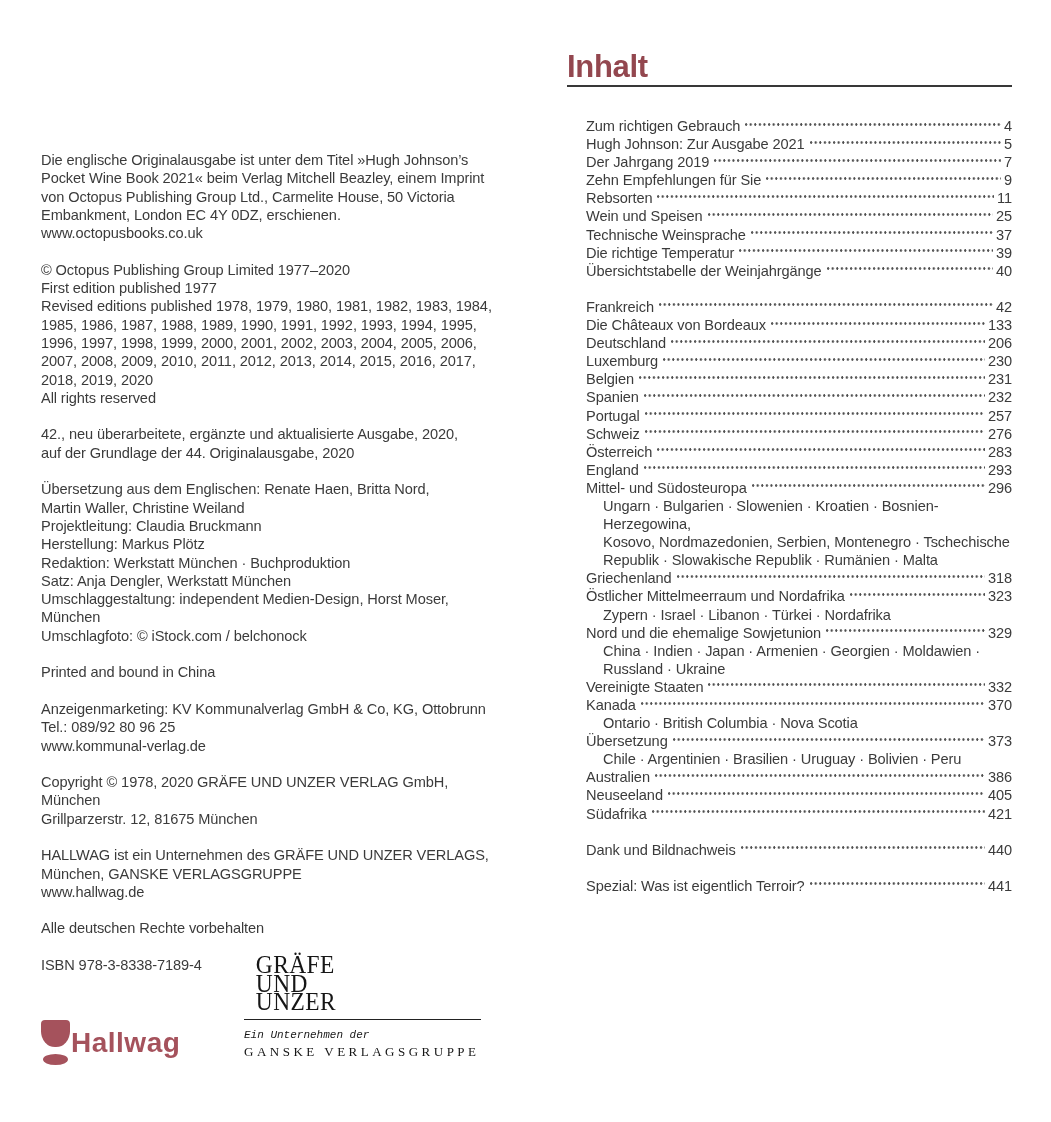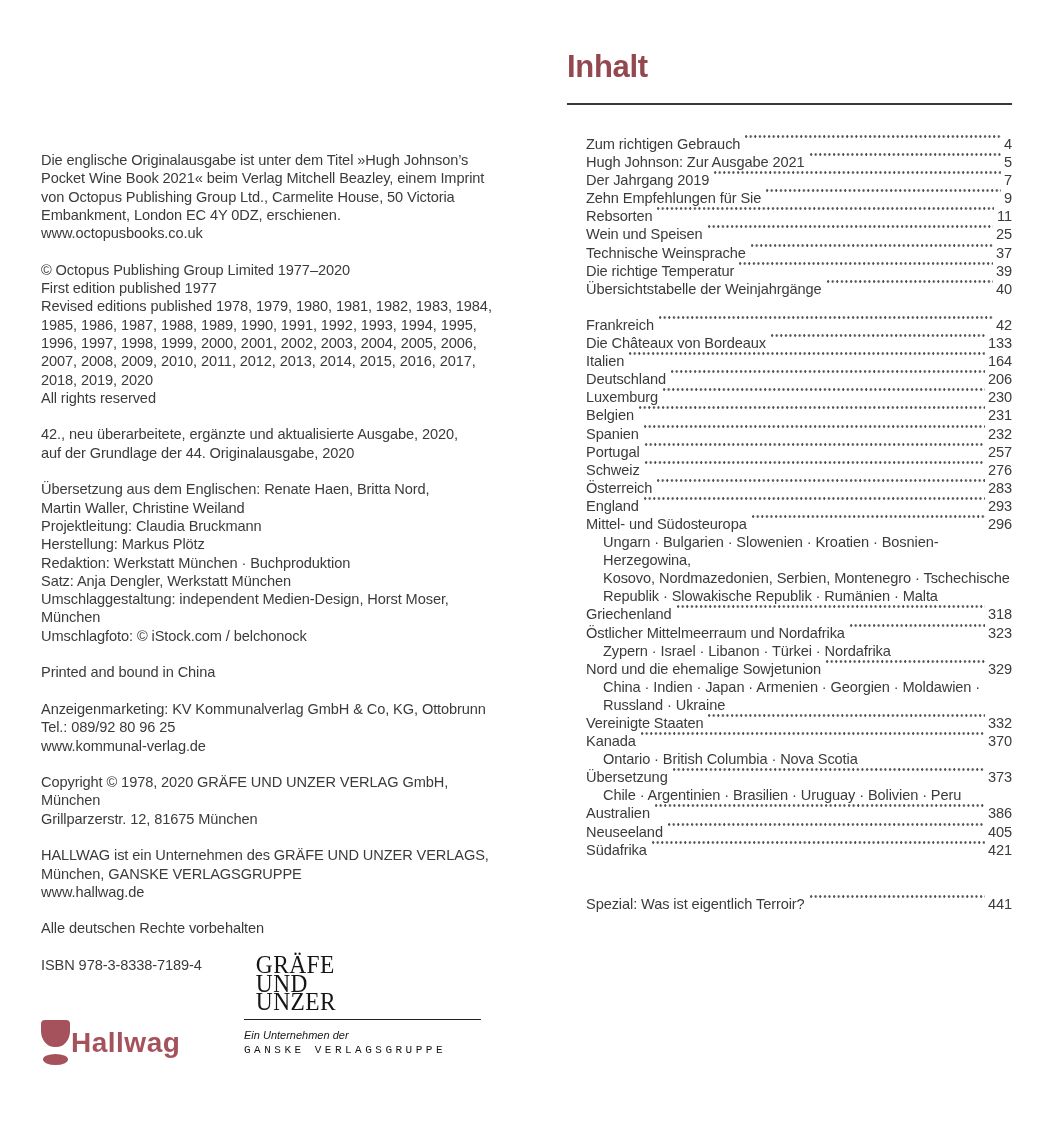--- a/index.html
+++ b/index.html
@@ -35,31 +35,31 @@
     margin-top:9px;font-size:28px;font-weight:bold;letter-spacing:0.5px;
     color:var(--logo-red);line-height:1;
   }
   .gu{position:absolute;left:244px;top:956px;width:237px;color:#161616;}
   .gu-stack{
     font-family:"Liberation Serif",serif;font-size:26px;line-height:18.5px;
     white-space:pre-line;transform:scaleX(0.9);transform-origin:center top;
     letter-spacing:0.5px;
   }
   .gu-rule{border-top:1.5px solid #222;margin:7px 0 9px 0;}
-  .gu-small{font-family:Liberation Sans, sans-serif;font-style:italic;font-size:11px;margin-bottom:3px;}
-  .gu-large{font-family:Liberation Mono, monospace;font-size:11px;letter-spacing:3.5px;white-space:nowrap;}
+  .gu-small{font-family:Liberation Mono, monospace;font-style:italic;font-size:11px;margin-bottom:3px;}
+  .gu-large{font-family:Liberation Serif, serif;font-size:13px;letter-spacing:3.5px;white-space:nowrap;}
   
   .right-page{position:absolute;left:567px;top:52px;width:445px;}
-  .toc-heading-wrap{border-bottom:2.5px solid var(--rule);padding-bottom:21px;}
+  .toc-heading-wrap{border-bottom:2.5px solid var(--rule);padding-bottom:3px;}
   .toc-heading{
     margin:0;font-size:31px;line-height:30px;font-weight:bold;
     color:var(--heading-red);letter-spacing:-0.3px;
   }
   .toc-list{margin-top:30px;padding-left:19px;font-size:14.6px;letter-spacing:-0.1px;}
-  .toc-row{display:flex;align-items:flex-start;line-height:18.1px;}
+  .toc-row{display:flex;align-items:center;line-height:18.1px;}
   .toc-label{white-space:pre;}
   .toc-leader{
     flex:1 1 auto;height:4px;margin:0 3px 3px 5px;
     background-image:radial-gradient(circle at 1.1px 1.5px, var(--dot) 1.02px, rgba(0,0,0,0) 1.35px);
     background-size:4.6px 4px;background-repeat:repeat-x;background-position:left bottom;
   }
   .toc-page{white-space:pre;}
   .row-sub,.row-gap{display:block;}
   .row-gap{height:18.1px;}
   .toc-sub{display:block;padding-left:17px;white-space:pre-line;}
@@ -219,26 +219,20 @@
 
         </div>
 
         <div class="toc-row row-entry">
           <span class="toc-label">Die Châteaux von Bordeaux</span>
           <span class="toc-leader"></span>
           <span class="toc-page">133</span>
 
         </div>
 
-        <div class="toc-row row-entry">
-          <span class="toc-label">Italien</span>
-          <span class="toc-leader"></span>
-          <span class="toc-page">164</span>
-
-        </div>
 
         <div class="toc-row row-entry">
           <span class="toc-label">Deutschland</span>
           <span class="toc-leader"></span>
           <span class="toc-page">206</span>
 
         </div>
 
         <div class="toc-row row-entry">
           <span class="toc-label">Luxemburg</span>
@@ -388,20 +382,26 @@
 
         </div>
 
         <div class="toc-row row-gap">
           
           
           
           
         </div>
 
+        <div class="toc-row row-entry">
+          <span class="toc-label">Dank und Bildnachweis</span>
+          <span class="toc-leader"></span>
+          <span class="toc-page">440</span>
+
+        </div>
 
         <div class="toc-row row-gap">
           
           
           
           
         </div>
 
         <div class="toc-row row-entry">
           <span class="toc-label">Spezial: Was ist eigentlich Terroir?</span>

